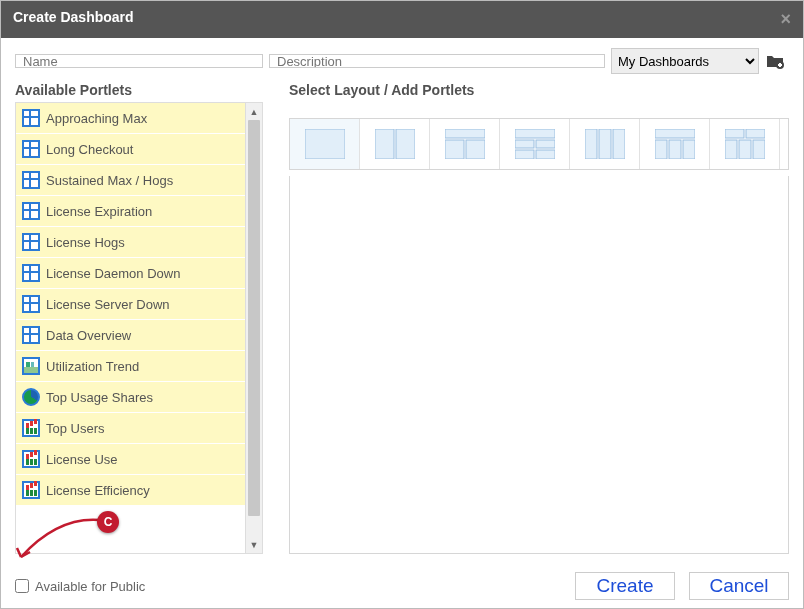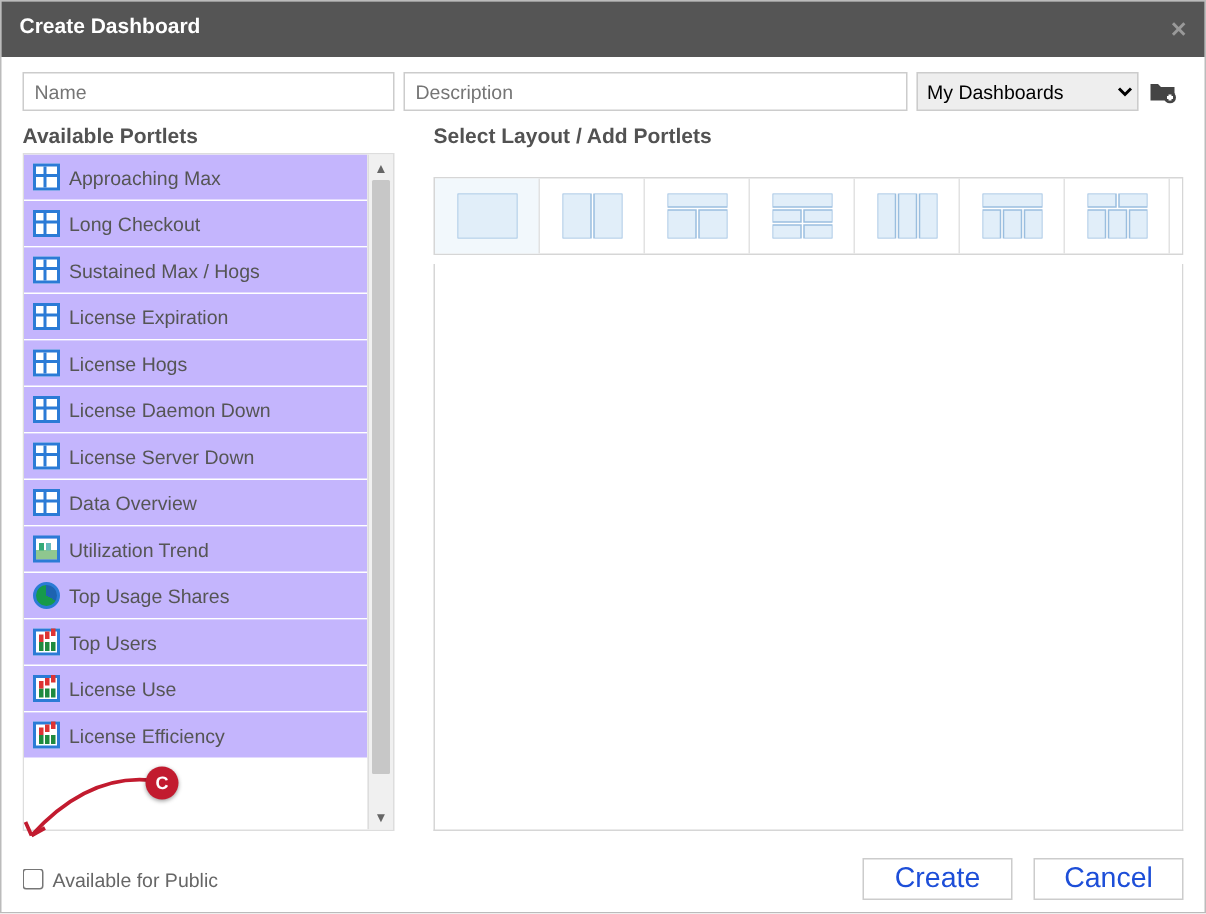--- a/index.html
+++ b/index.html
@@ -2,32 +2,32 @@
 <html><head>
 <meta charset="utf-8">
 <style>
 *{box-sizing:border-box;margin:0;padding:0;font-family:"Segoe UI",Arial,sans-serif}
 body{background:#fff}
 .modal{width:804px;height:609px;border:1px solid #bbb;position:relative;display:flex;flex-direction:column}
 .titlebar{background:#555;color:#fff;padding:8px 12px;display:flex;align-items:flex-start;font-size:14px;font-weight:600}
 .titlebar .close{margin-left:auto;color:#999;font-size:18px;cursor:pointer}
 .body{flex:1;padding:10px 14px 10px 14px;display:flex;flex-direction:column;overflow:hidden}
 .toprow{display:flex;gap:6px;margin-bottom:8px;align-items:center}
-.toprow input[type=text]{height:26px;border:1px solid #ccc;padding:0 7px;font-size:13px;color:#777}
+.toprow input[type=text]{height:14px;border:1px solid #ccc;padding:0 7px;font-size:13px;color:#777}
 .toprow select{height:26px;border:1px solid #ccc;font-size:13px;padding:0 2px;background:#eee}
 .inp-name{width:248px}
 .inp-desc{width:336px}
 .sel-loc{width:148px}
 .icon-btn{width:20px;height:20px;display:flex;align-items:center;justify-content:center;color:#444}
 .cols{flex:1;display:flex;gap:26px;overflow:hidden}
 .left{width:248px;display:flex;flex-direction:column}
 .left h3{font-size:14px;font-weight:700;color:#525252;margin-bottom:4px}
 .plist-wrap{flex:1;border:1px solid #ddd;position:relative;overflow:hidden;display:flex}
 .plist{flex:1;overflow:hidden}
-.pitem{height:31px;display:flex;align-items:center;gap:6px;padding:0 6px;background:#c4b5fd;border-bottom:1px solid #fff;font-size:13px;color:#555}
+.pitem{height:31px;display:flex;align-items:center;gap:6px;padding:0 6px;background:#fef9c3;border-bottom:1px solid #fff;font-size:13px;color:#555}
 .picon{width:18px;height:18px;border:2px solid #2b7bd6;background:#fff;flex-shrink:0;position:relative}
 .picon.grid::before,.picon.grid::after{content:"";position:absolute;background:#2b7bd6}
 .picon.grid::before{left:5px;top:0;width:2px;height:100%}
 .picon.grid::after{top:5px;left:0;height:2px;width:100%}
 .picon.chart{background:linear-gradient(180deg,#fff 55%,#8fc78f 55%)}
 .picon.chart::before{content:"";position:absolute;left:2px;right:2px;top:3px;height:5px;background:linear-gradient(90deg,#3a7 0 35%,transparent 35% 45%,#6bb 45% 80%,transparent 80%)}
 .picon.pie{border-radius:50%;background:conic-gradient(#1e63b0 0 120deg,#169a4a 120deg 360deg)}
 .picon.bar{background:#fff}
 .picon.bar::before{content:"";position:absolute;left:2px;bottom:1px;width:3px;height:6px;background:#1e8a3e;box-shadow:4px 0 #1e8a3e,8px 0 #1e8a3e}
 .picon.bar::after{content:"";position:absolute;left:2px;bottom:7px;width:3px;height:5px;background:#d33;box-shadow:4px -2px #d33,8px -4px #d33}

